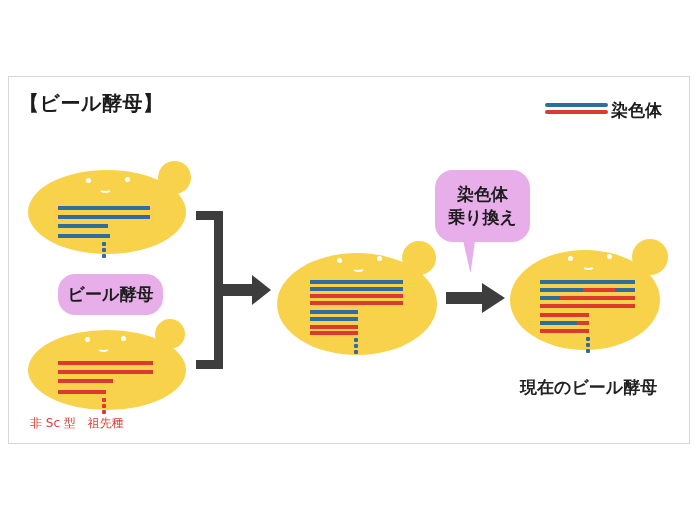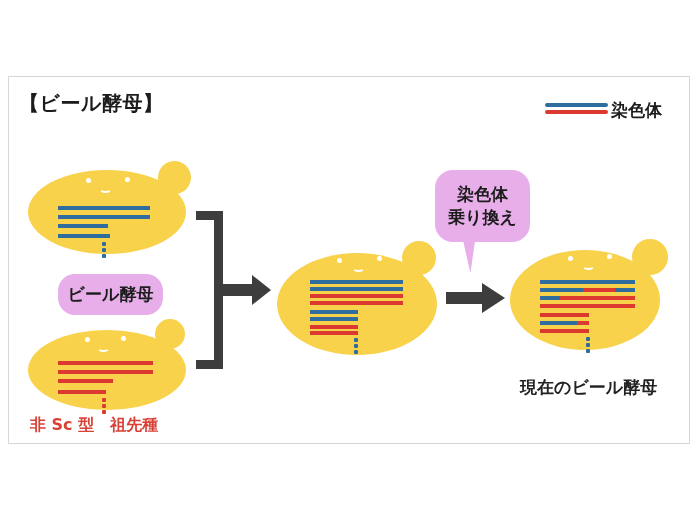--- a/index.html
+++ b/index.html
@@ -13,21 +13,21 @@
   }
   .abs{position:absolute;}
   .title{
     left:19px;top:90px;font-size:20px;font-weight:700;color:#1c1c1c;letter-spacing:.5px;
   }
   
   .legend-line{height:4px;width:63px;border-radius:2px;}
   .legend-label{left:611px;top:99px;font-size:17px;font-weight:700;color:#1c1c1c;}
   
   .label-sc{left:53px;top:139px;font-size:16px;font-weight:700;color:var(--sc_blue);}
-  .label-nonsc{left:30px;top:415px;font-size:16px;font-weight:700;color:var(--non_sc_red);}
+  .label-nonsc{left:30px;top:415px;font-size:12px;font-weight:400;color:var(--non_sc_red);}
   .label-bottom{font-size:17px;font-weight:700;color:#222222;}
   
   .pill{
     left:58px;top:274px;width:105px;height:41px;border-radius:17px;background:var(--pink);
     display:flex;align-items:center;justify-content:center;
     font-size:17px;font-weight:700;color:#1c1c1c;
   }
   .speech{
     left:435px;top:170px;width:95px;height:72px;border-radius:18px;background:var(--pink);
     display:flex;flex-direction:column;align-items:center;justify-content:center;

